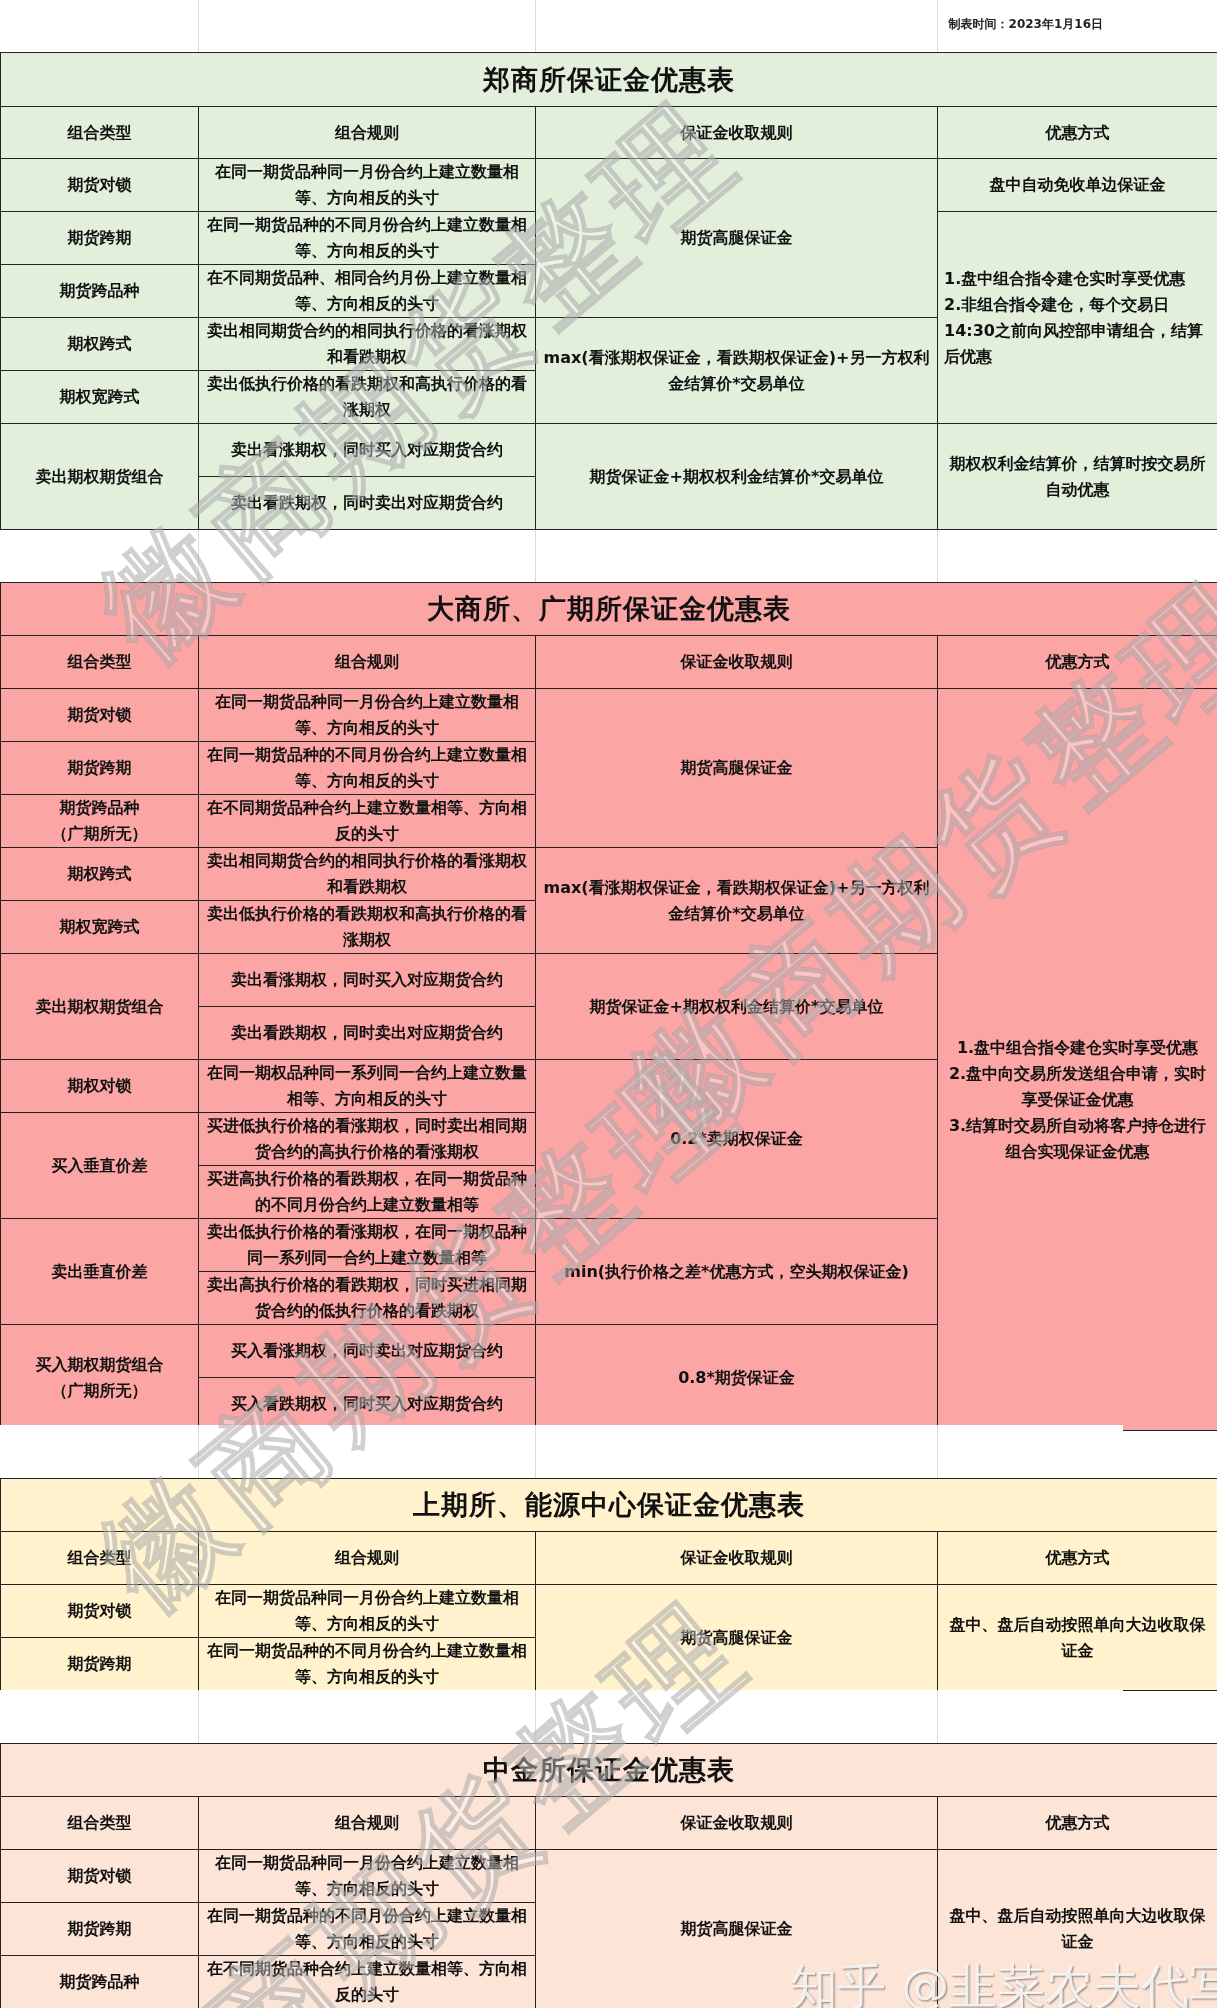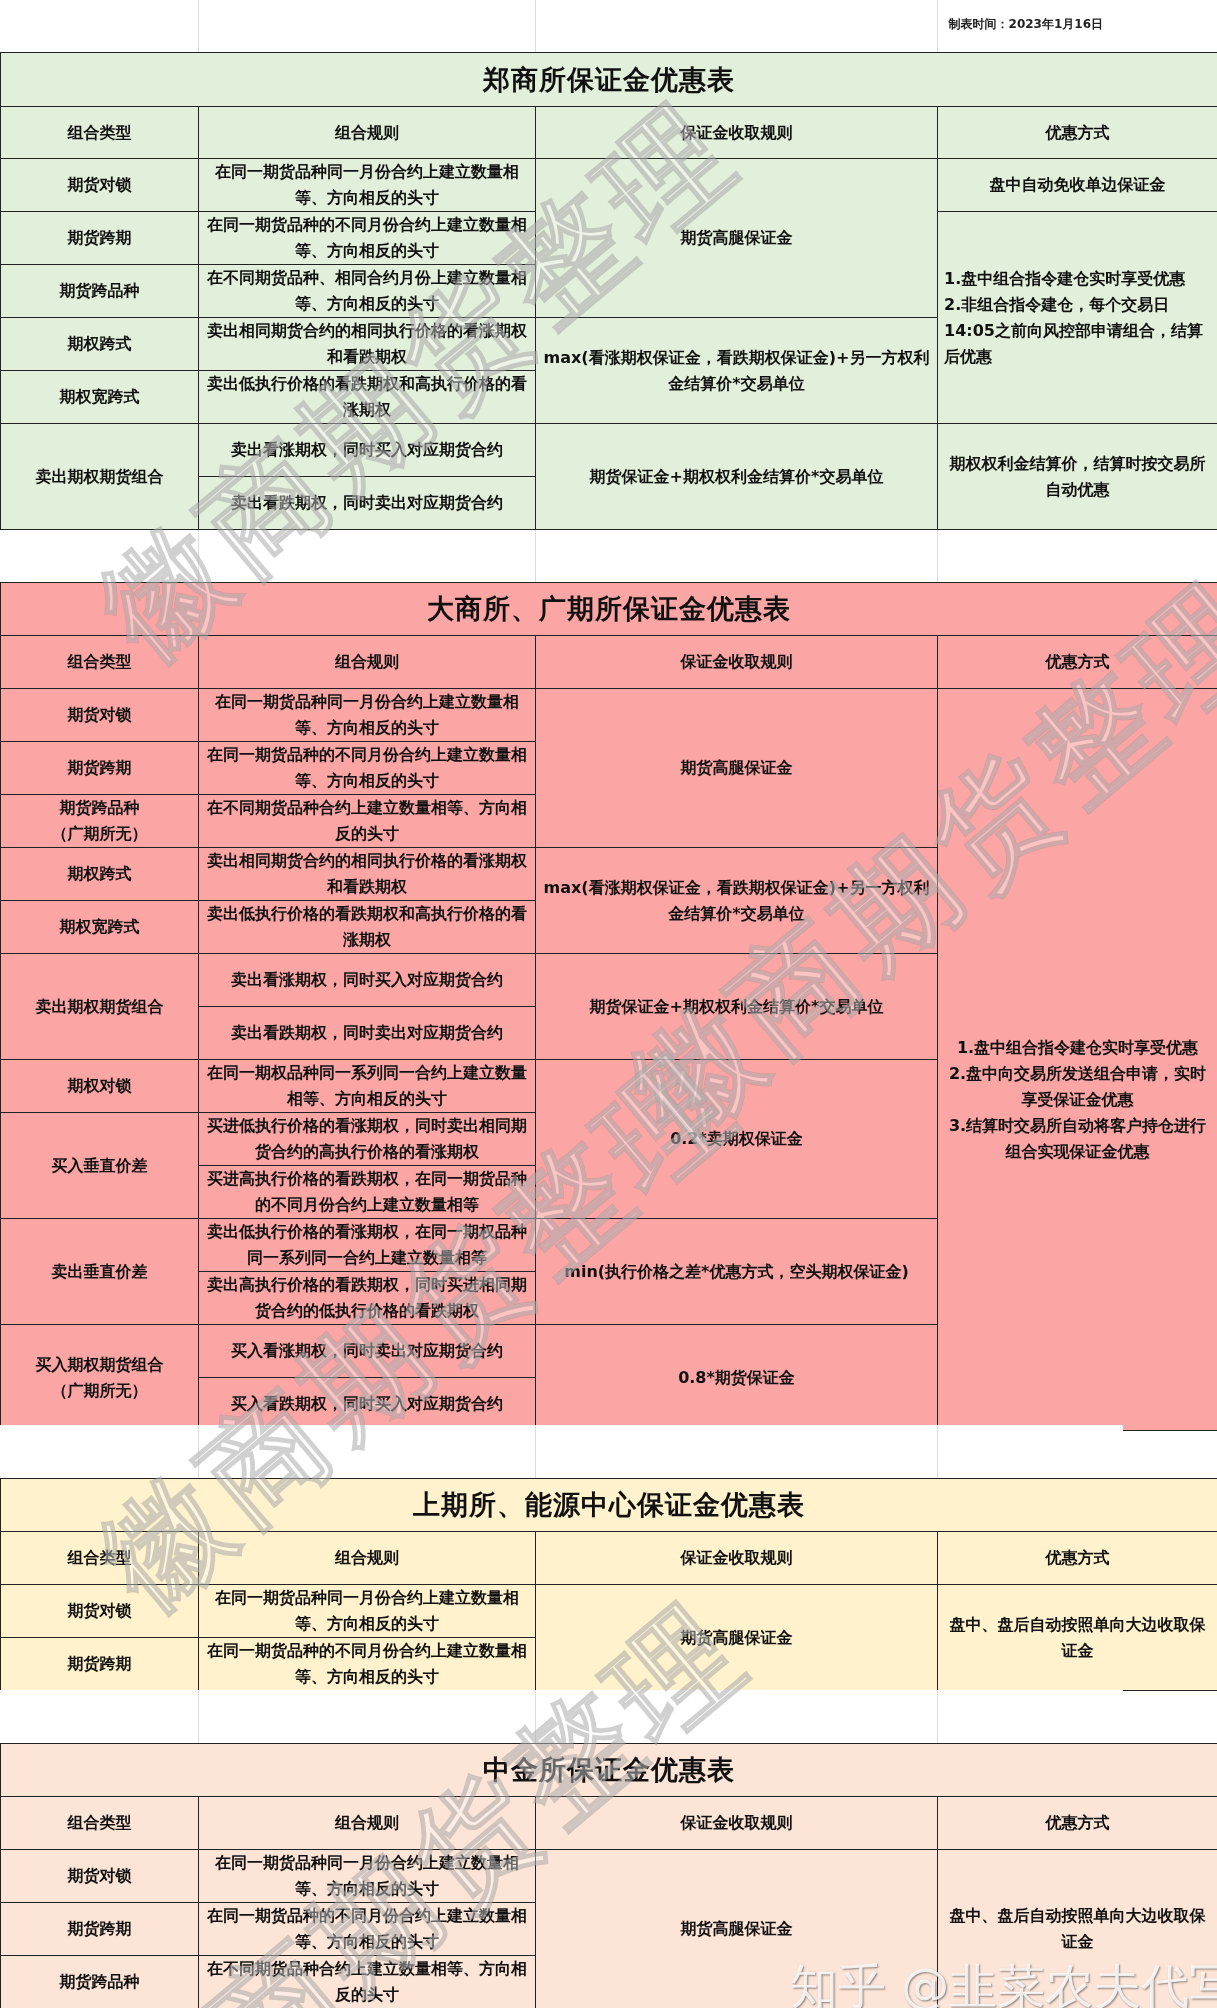--- a/index.html
+++ b/index.html
@@ -61,21 +61,21 @@
       <td>期货对锁</td>
       <td>在同一期货品种同一月份合约上建立数量相等、方向相反的头寸</td>
       <td rowspan="3">期货高腿保证金</td>
       <td>盘中自动免收单边保证金</td>
     </tr>
     <tr>
       <td>期货跨期</td>
       <td>在同一期货品种的不同月份合约上建立数量相等、方向相反的头寸</td>
       <td rowspan="4" class="left">
         <div>1.盘中组合指令建仓实时享受优惠</div>
-        <div>2.非组合指令建仓，每个交易日14:05之前向风控部申请组合，结算后优惠</div>
+        <div>2.非组合指令建仓，每个交易日14:30之前向风控部申请组合，结算后优惠</div>
       </td>
     </tr>
     <tr>
       <td>期货跨品种</td>
       <td>在不同期货品种、相同合约月份上建立数量相等、方向相反的头寸</td>
     </tr>
     <tr>
       <td>期权跨式</td>
       <td>卖出相同期货合约的相同执行价格的看涨期权和看跌期权</td>
       <td rowspan="2">max(看涨期权保证金，看跌期权保证金)+另一方权利金结算价*交易单位</td>

